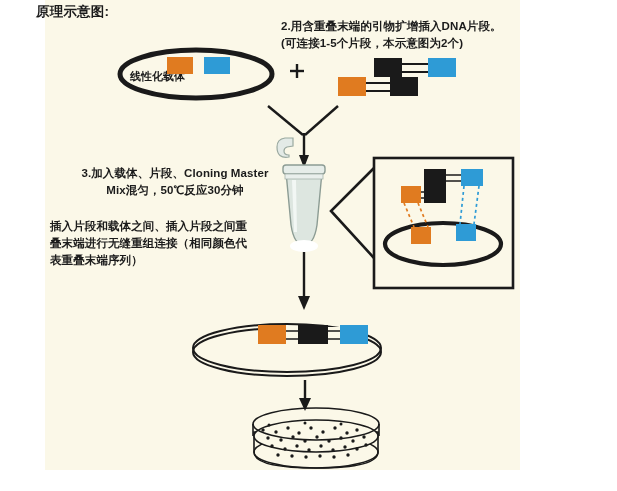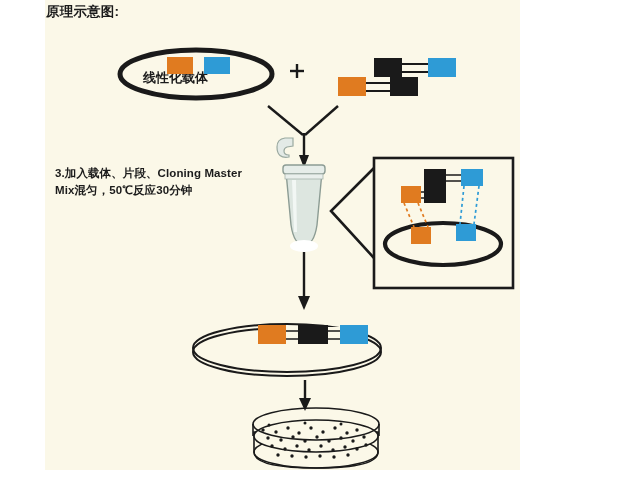--- a/index.html
+++ b/index.html
@@ -32,47 +32,47 @@
   .panel-lower {
     position: absolute;
     left: 45px;
     top: 395px;
     width: 337px;
     height: 75px;
     background: #fbf8e8;
   }
   .title {
     position: absolute;
-    left: 46px;
+    left: 36px;
     top: 3px;
     font-size: 13.5px;
     font-weight: bold;
     color: #1a1a1a;
     letter-spacing: 0.2px;
     white-space: nowrap;
   }
   .steptext {
     position: absolute;
     font-size: 11.5px;
     font-weight: bold;
     color: #1b1b1b;
     line-height: 17px;
     white-space: pre-line;
     letter-spacing: 0.1px;
   }
   #step1-text { left: 65px; top: 29px; }
   #step2-text { left: 281px; top: 18px; }
-  #step3-text { left: 55px; top: 165px; width: 240px; }
+  #step3-text { left: 55px; top: 165px; width: 240px; text-align: center; }
   #step3-text2 { left: 50px; top: 218px; width: 245px; }
   #step4-text { left: 57px; top: 425px; }
   .vecLabel {
     position: absolute;
-    left: 143px;
+    left: 130px;
     top: 69px;
-    font-size: 13px;
+    font-size: 11px;
     font-weight: bold;
     color: #1b1b1b;
     white-space: nowrap;
   }
   svg.layer {
     position: absolute;
     left: 0; top: 0;
     width: 617px;
     height: 491px;
     overflow: visible;
@@ -81,22 +81,27 @@
 </head>
 <body>
 
 <div id="figure">
 
   <div class="panel"></div>
   <div class="panel-lower"></div>
 
   <div class="title">原理示意图:</div>
 
+  <div class="steptext" id="step2-text">2.用含重叠末端的引物扩增插入DNA片段。
+(可连接1-5个片段，本示意图为2个)</div>
   <div class="steptext" id="step3-text">3.加入载体、片段、Cloning Master
 Mix混匀，50℃反应30分钟</div>
+  <div class="steptext" id="step3-text2">插入片段和载体之间、插入片段之间重
+叠末端进行无缝重组连接（相同颜色代
+表重叠末端序列）</div>
 
   <div class="vecLabel">线性化载体</div>
 
   <svg class="layer" viewBox="0 0 617 491">
 
     <g>
       <ellipse cx="196" cy="74" rx="76" ry="24" fill="none" stroke="#1a1a1a" stroke-width="5"></ellipse>
 
       <rect x="166" y="55" width="62" height="14" fill="#fbf8e8"></rect>
 

